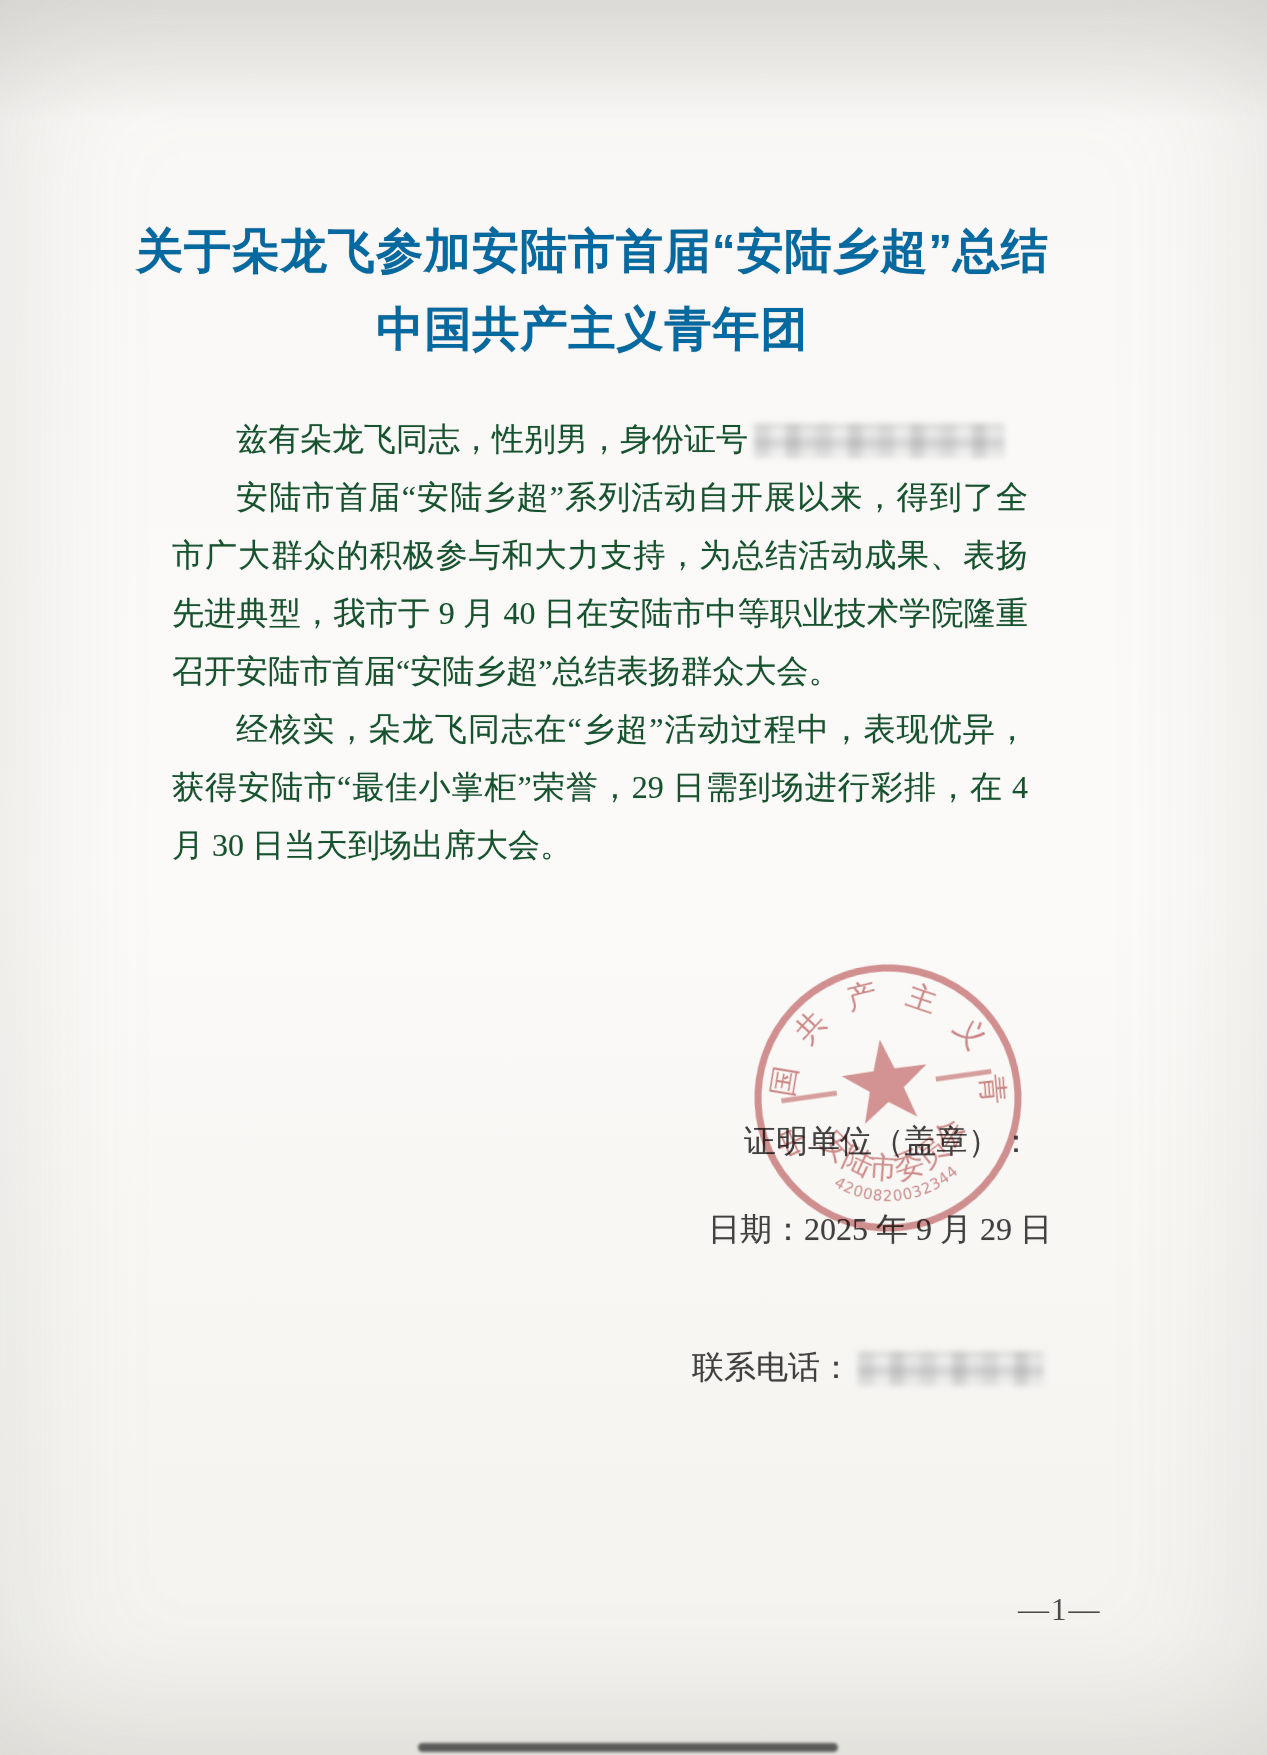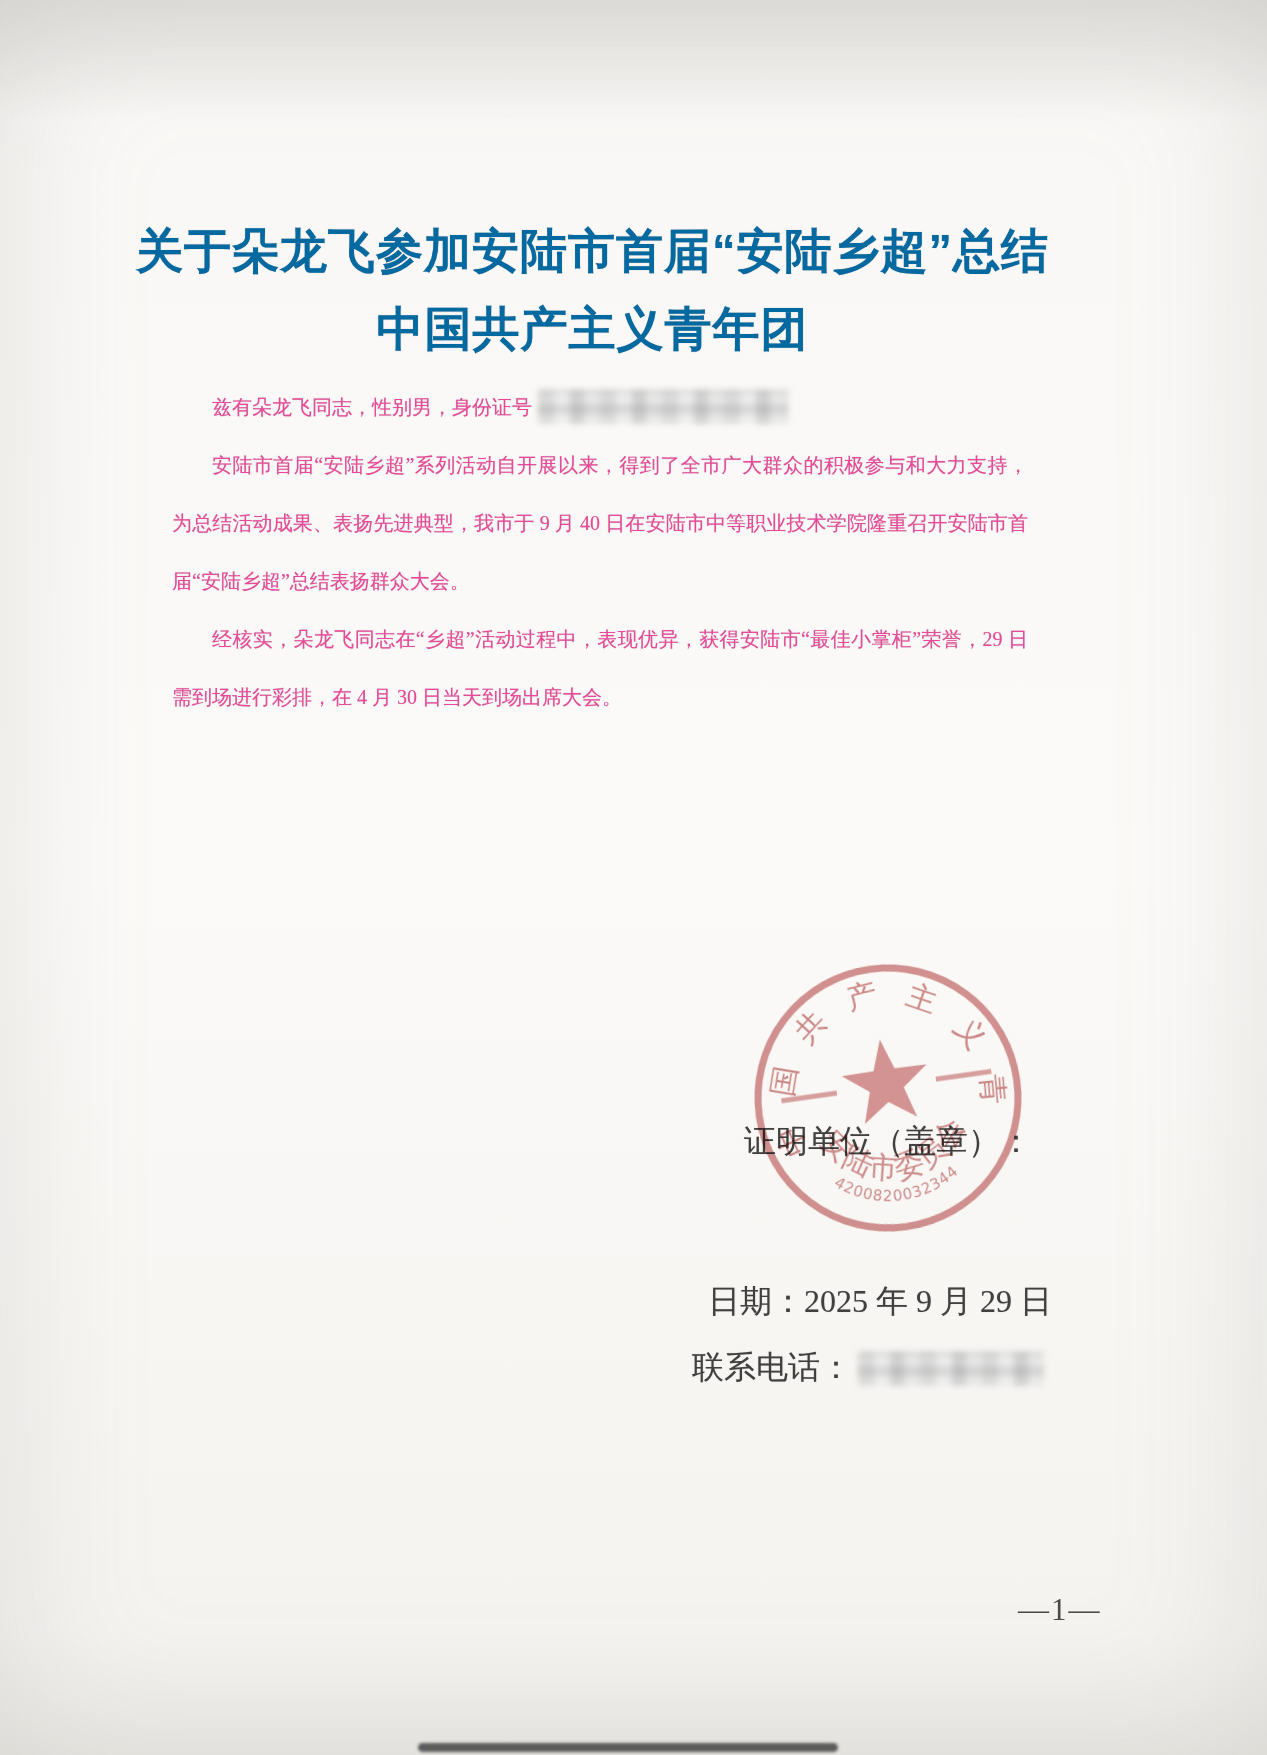--- a/index.html
+++ b/index.html
@@ -17,40 +17,40 @@
 
   .title{
     position:absolute;left:0;top:212px;width:1185px;text-align:center;
     font-family:"Liberation Sans","DejaVu Sans",sans-serif;
     font-weight:700;font-size:47px;line-height:78px;color:#0369a1;
     letter-spacing:1px;
     text-shadow:0 0 1px rgba(40,40,40,.4);
   }
 
   .body-text{
-    position:absolute;left:172px;top:378px;width:856px;
-    font-size:20px;line-height:58px;text-align:justify;
-    color:#ec4899;text-shadow:0 0 1px rgba(70,70,70,.35);
+    position:absolute;left:172px;top:410px;width:856px;
+    font-size:32px;line-height:58px;text-align:justify;
+    color:#14532d;text-shadow:0 0 1px rgba(70,70,70,.35);
   }
   .body-text p{margin:0;text-indent:2em;}
 
   .redact{
     display:inline-block;vertical-align:middle;border-radius:2px;
     filter:blur(3px);opacity:.85;margin-left:6px;transform:translateY(-2px);
     background:
       repeating-linear-gradient(90deg,#d7d7d7 0 16px,#ececec 16px 32px,#cccccc 32px 46px,#e6e6e6 46px 62px),
       repeating-linear-gradient(0deg,rgba(255,255,255,.35) 0 10px,rgba(175,175,175,.35) 10px 20px);
     background-blend-mode:multiply;
   }
   .redact-id{width:250px;height:34px;}
   .redact-phone{width:186px;height:34px;}
 
   .sig-line{position:absolute;font-size:32px;color:#404040;text-shadow:0 0 1px rgba(70,70,70,.35);white-space:nowrap;}
   .sig-unit{left:744px;top:1120px;}
-  .sig-date{left:708px;top:1280px;}
+  .sig-date{left:708px;top:1208px;}
   .sig-phone{left:692px;top:1346px;text-align:right;}
 
   .stamp{
     position:absolute;left:748px;top:958px;width:280px;height:280px;
     transform:rotate(-8deg);mix-blend-mode:multiply;opacity:.88;z-index:5;
   }
   .stamp svg{filter:blur(.7px);}
   .stamp .ink{fill:#bb5454;}
 
   .page-number{

